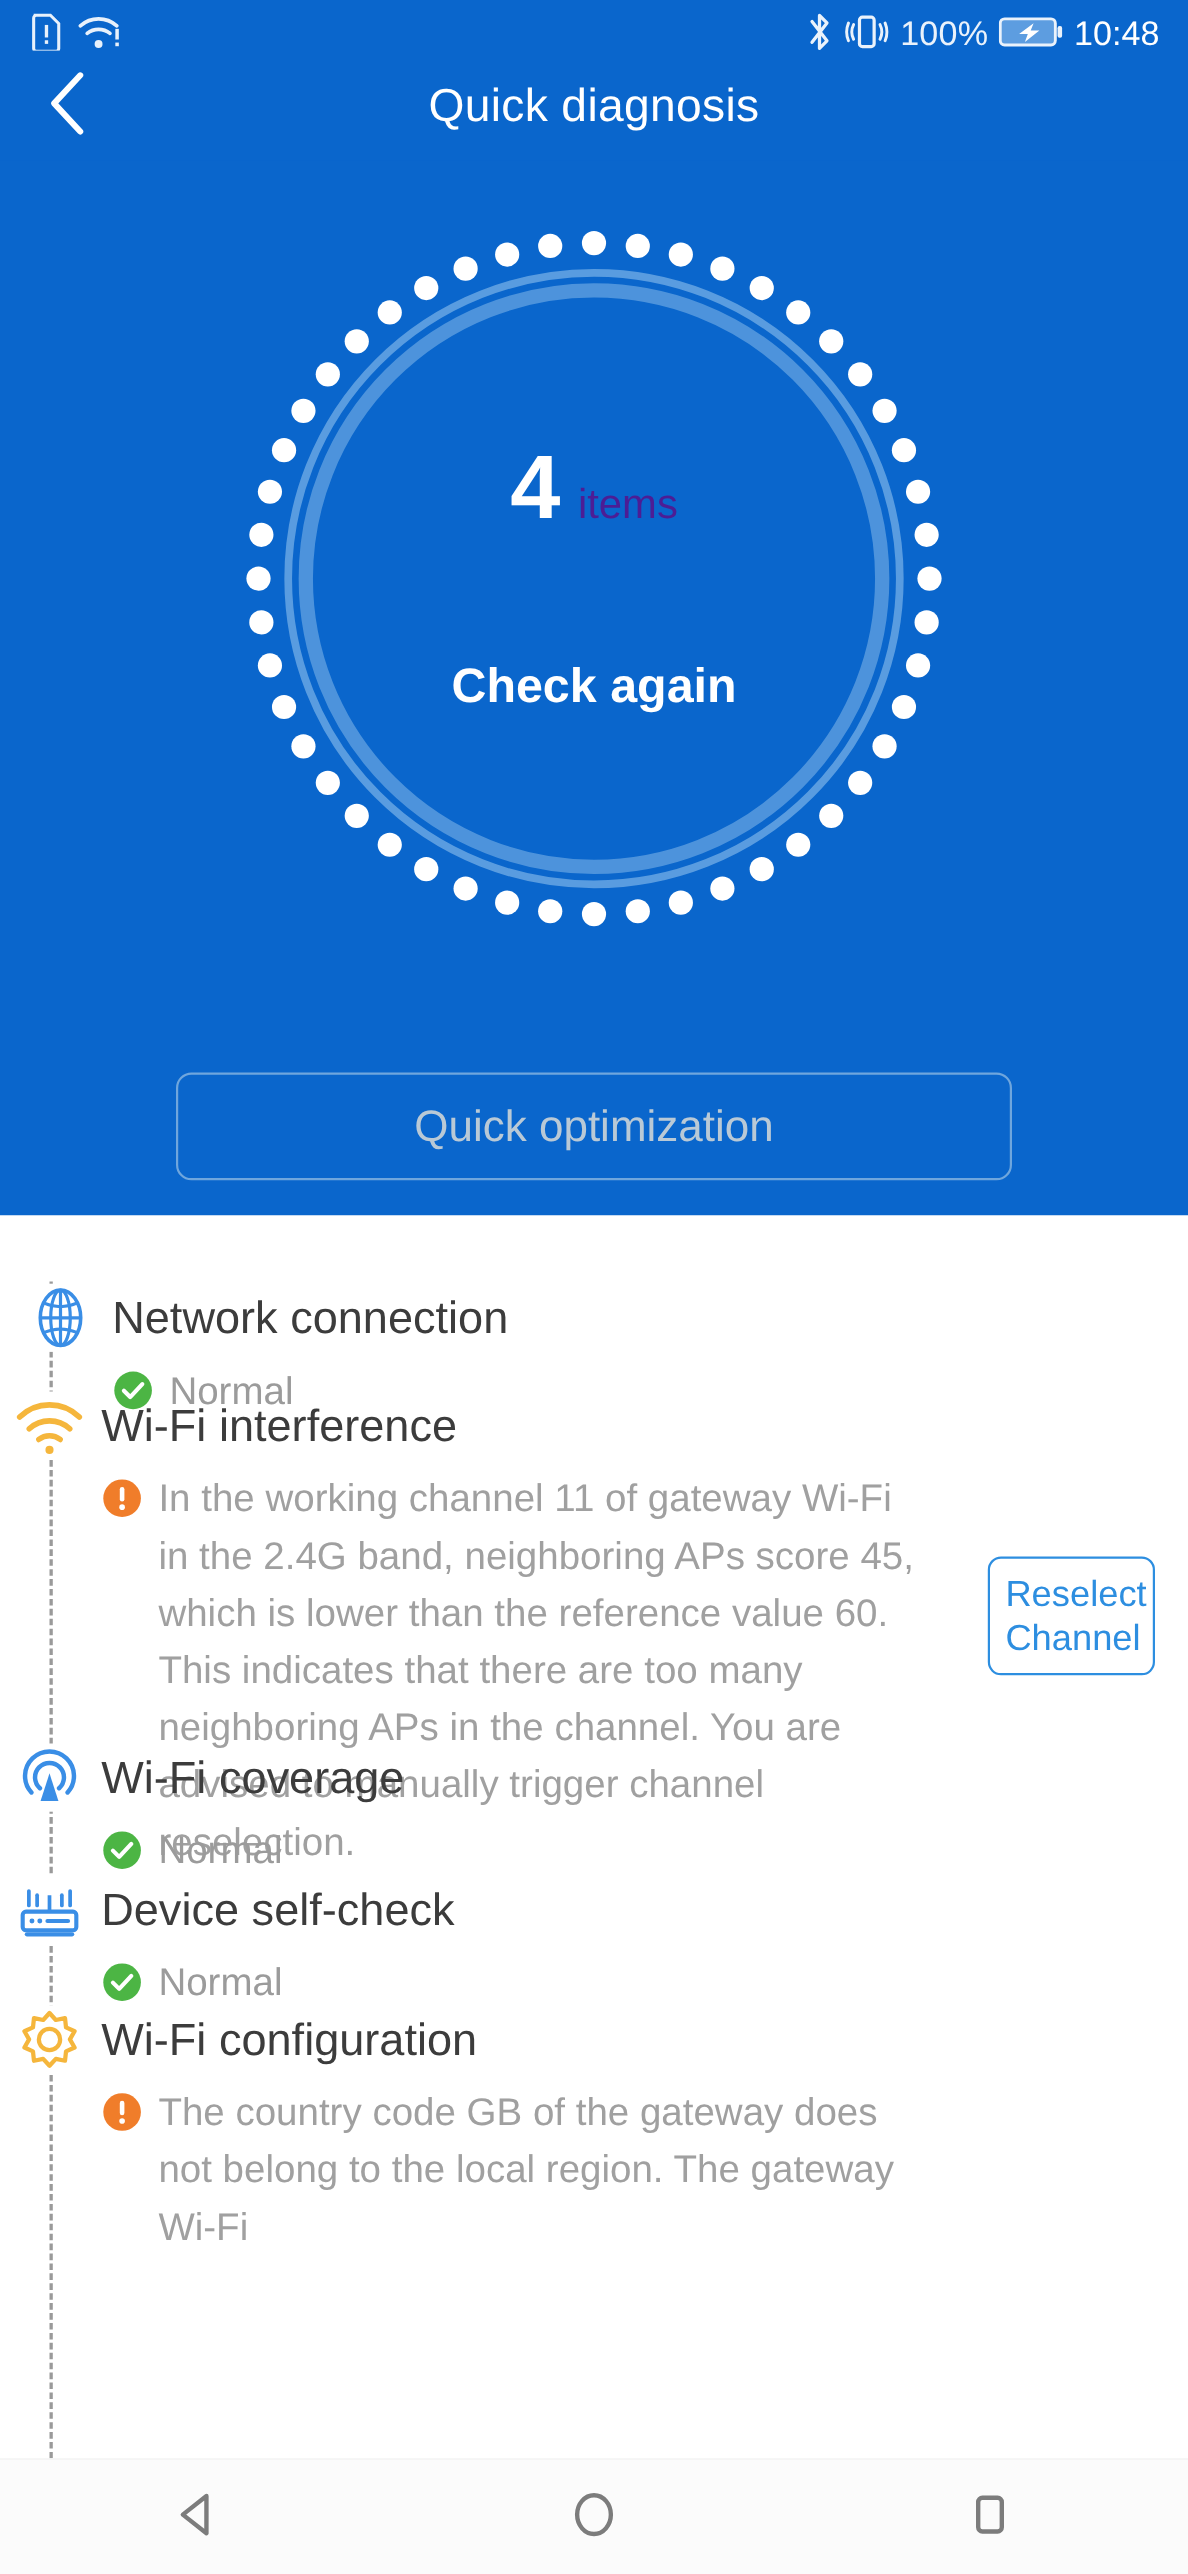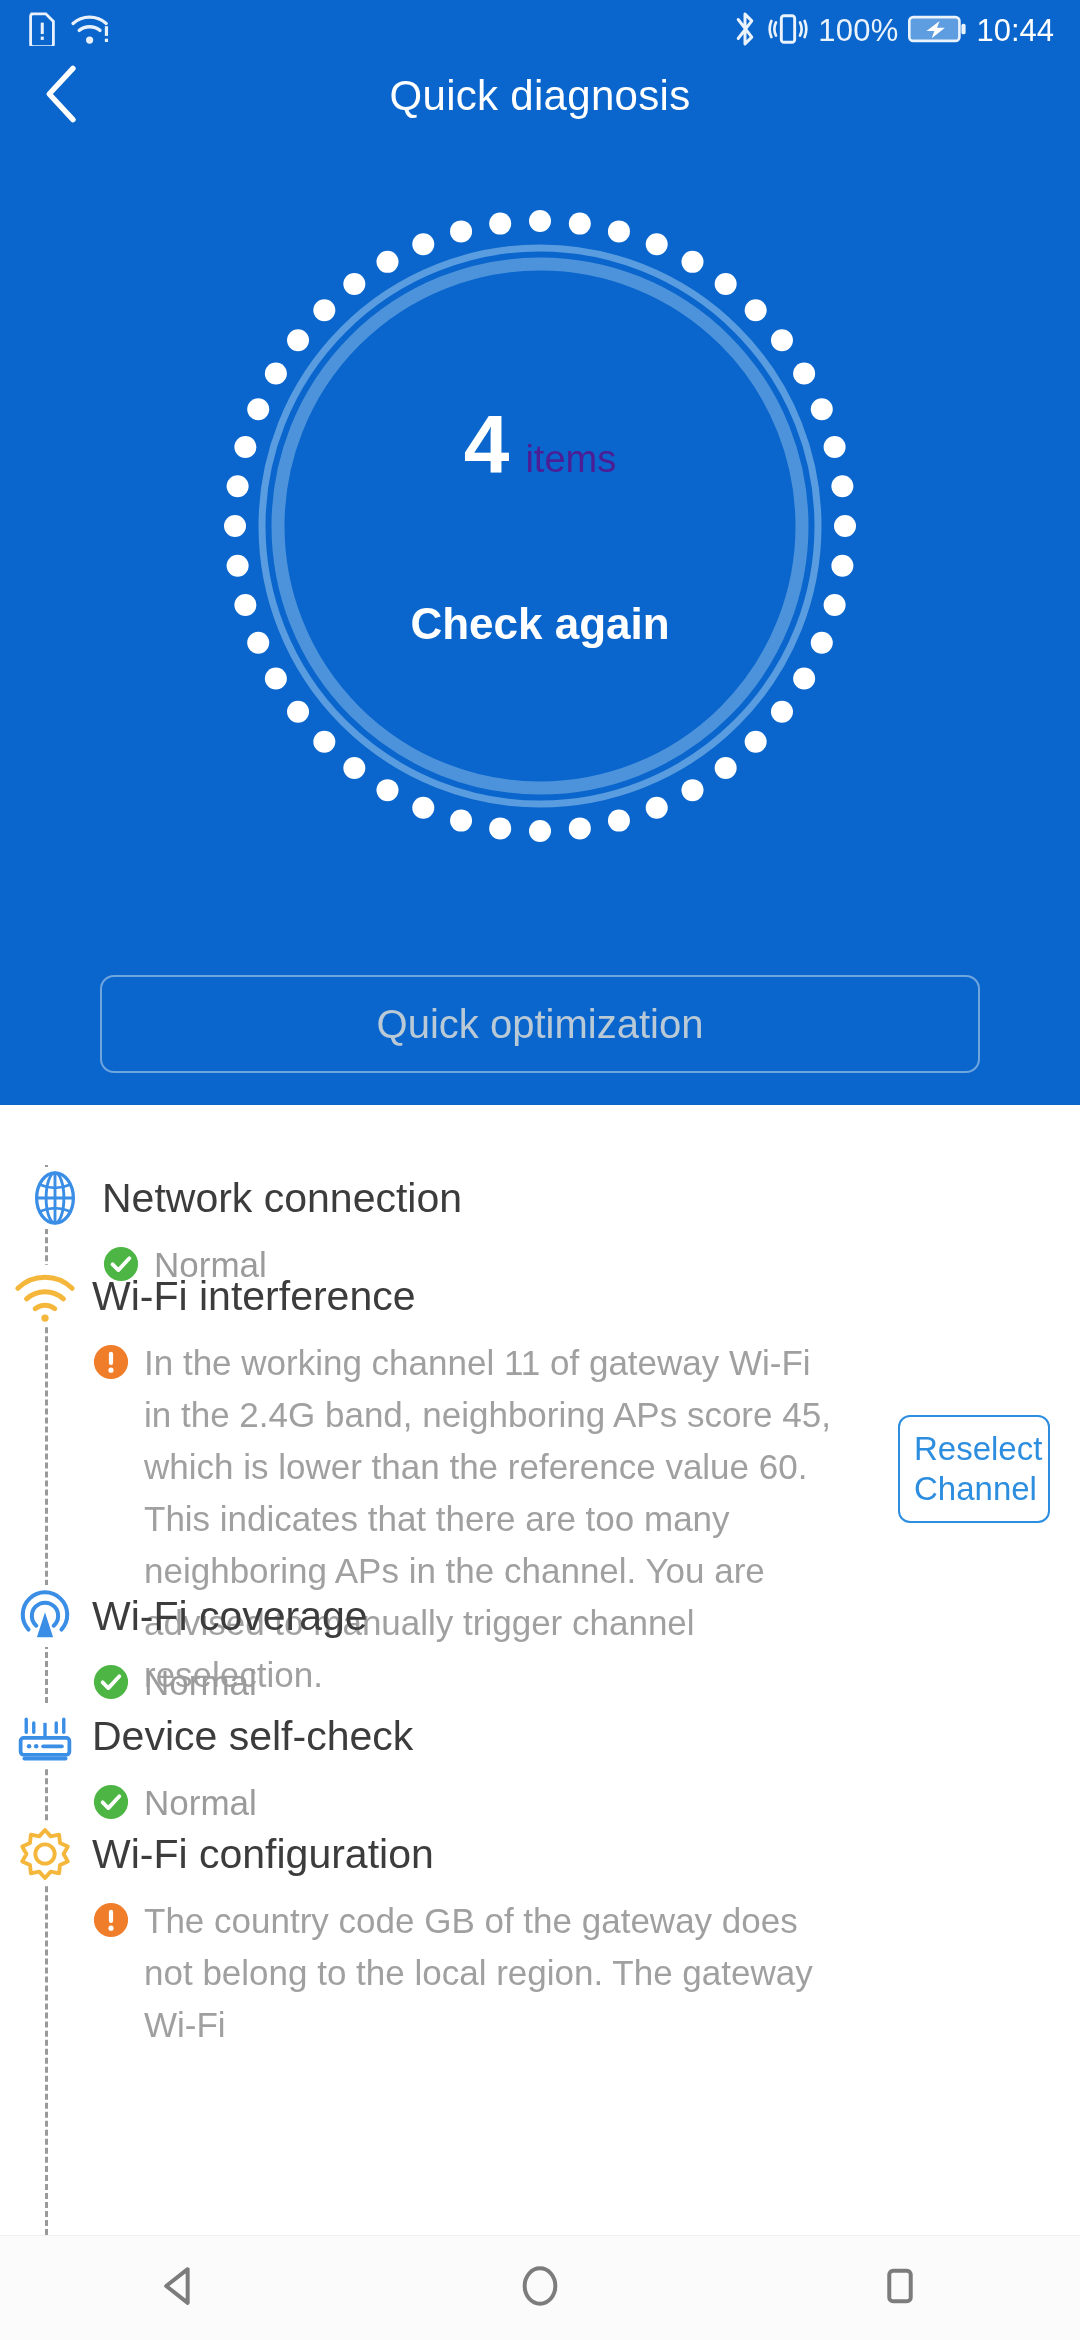--- a/index.html
+++ b/index.html
@@ -53,21 +53,21 @@
   .count-row{ display:flex; align-items:baseline; gap:16px; }
   .count-num{ font-size:82px; font-weight:700; color:#ffffff; line-height:1; }
   .count-unit{ font-size:38px; color:#4c1d95; font-weight:400; }
   .sub-label{ font-size:38px; color:#cfe2f7; margin-top:28px; }
   .check-again{
     font-size:44px; font-weight:700; color:#ffffff; margin-top:114px;
   }
 
   .opt-btn{
     position:absolute; top:975px; left:50%; transform:translateX(-50%);
-    width:880px; height:98px; border:2px solid #6fa6dd; border-radius:14px;
+    width:760px; height:98px; border:2px solid #6fa6dd; border-radius:14px;
     background:transparent; color:#b9c9d6; font-size:40px;
     font-family:"Liberation Sans", sans-serif;
     display:flex; align-items:center; justify-content:center;
   }
 
   
   .list-panel{
     position:absolute; top:1105px; left:0; width:1080px; height:1130px;
     background:#ffffff; overflow:hidden;
   }
@@ -148,21 +148,21 @@
       </svg>
     </span>
     <span class="sb-text">100%</span>
     <span>
       <svg width="58" height="30" viewBox="0 0 44 22">
         <rect x="1" y="2" width="38" height="18" rx="3" fill="#5d9de0" stroke="#eaf2fb" stroke-width="2"></rect>
         <rect x="40.5" y="7" width="3.2" height="8" rx="1.4" fill="#eaf2fb"></rect>
         <path d="M24 5 L14 12.5 H20 L18 18 L28 10 H22 Z" fill="#ffffff"></path>
       </svg>
     </span>
-    <span class="sb-time">10:44</span>
+    <span class="sb-time">10:48</span>
   </div>
 </div>
 
 <div class="header">
   <div class="back-btn">
     <span>
       <svg width="44" height="62" viewBox="0 0 24 34">
         <path d="M18 3 L5 17 L18 31" fill="none" stroke="#ffffff" stroke-width="3" stroke-linecap="round" stroke-linejoin="round"></path>
       </svg>
     </span>

